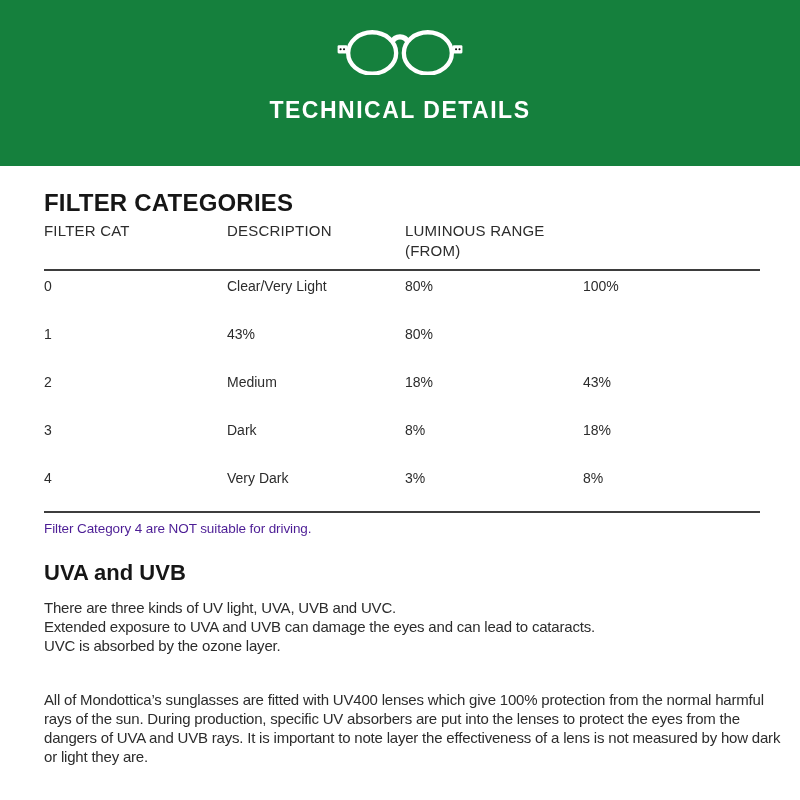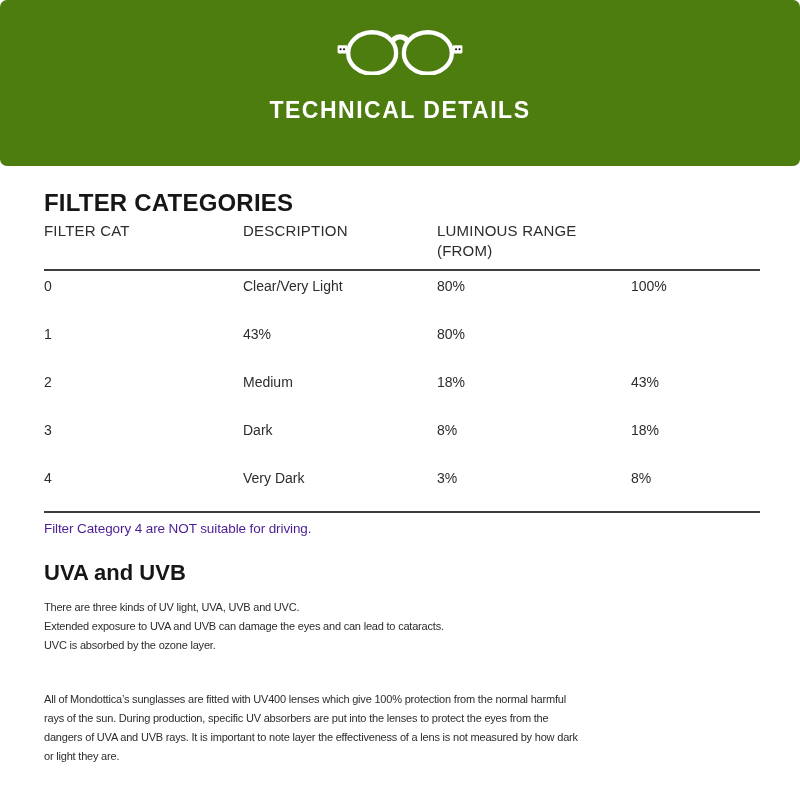--- a/index.html
+++ b/index.html
@@ -6,25 +6,24 @@
   html, body { margin: 0; padding: 0; }
   body {
     width: 800px; height: 800px;
     background: #ffffff;
     font-family: "Liberation Sans", sans-serif;
     color: #2c2c2c;
     overflow: hidden;
   }
   .hero {
     height: 166px;
-    background: #4d7c0f;
+    background: #15803d;
     display: flex;
     flex-direction: column;
     align-items: center;
-    border-radius: 7px;
   }
   .glasses { margin-top: 27px; width: 130px; height: 48px; }
   .hero-title {
     color: #ffffff;
     font-size: 23px;
     font-weight: 600;
     letter-spacing: 1.5px;
     margin-top: 22px;
     white-space: nowrap;
   }
@@ -33,21 +32,20 @@
     font-size: 24px;
     font-weight: 700;
     color: #161616;
     letter-spacing: 0.2px;
     margin: 24px 0 0 0;
     line-height: 26px;
   }
   .grid-row {
     display: grid;
     grid-template-columns: 183px 178px 178px auto;
-    gap: 16px;
   }
   .thead { margin-top: 5px; height: 48px; }
   .th {
     font-size: 15px;
     font-weight: 500;
     color: #2c2c2c;
     letter-spacing: 0.2px;
     line-height: 20px;
   }
   .th-wrap { max-width: 150px; }
@@ -66,21 +64,21 @@
   }
   .h2 {
     font-size: 22px;
     font-weight: 700;
     color: #161616;
     margin: 24px 0 0 0;
     line-height: 26px;
   }
   .para {
     margin-top: 12px;
-    font-size: 11px;
+    font-size: 15px;
     line-height: 19px;
     color: #2c2c2c;
     letter-spacing: -0.2px;
   }
   .para2 { margin-top: 35px; }
   .pline { white-space: nowrap; }
 </style>
 </head>
 <body>
 

